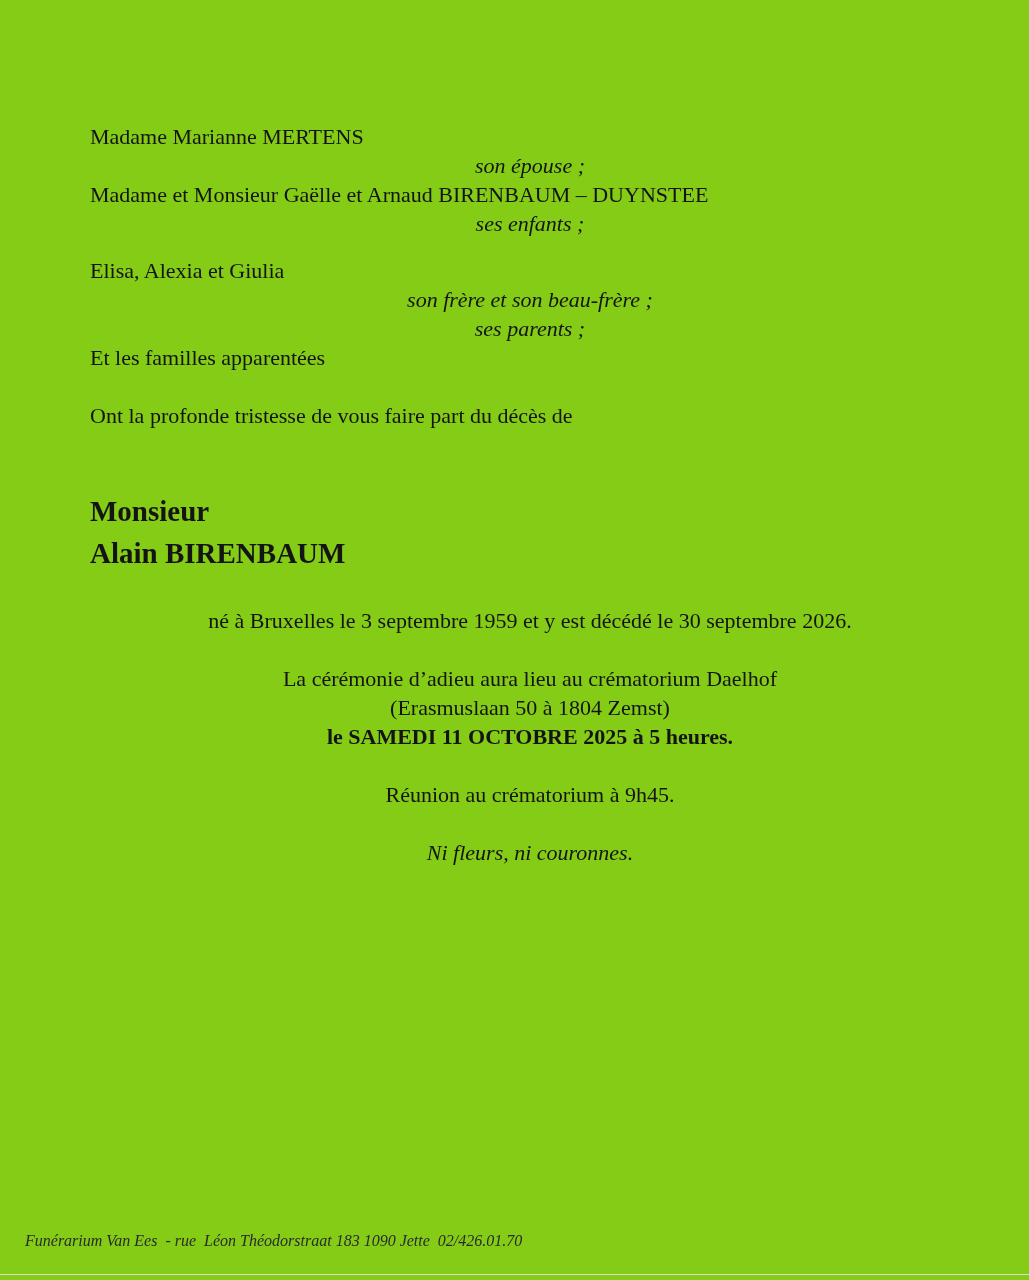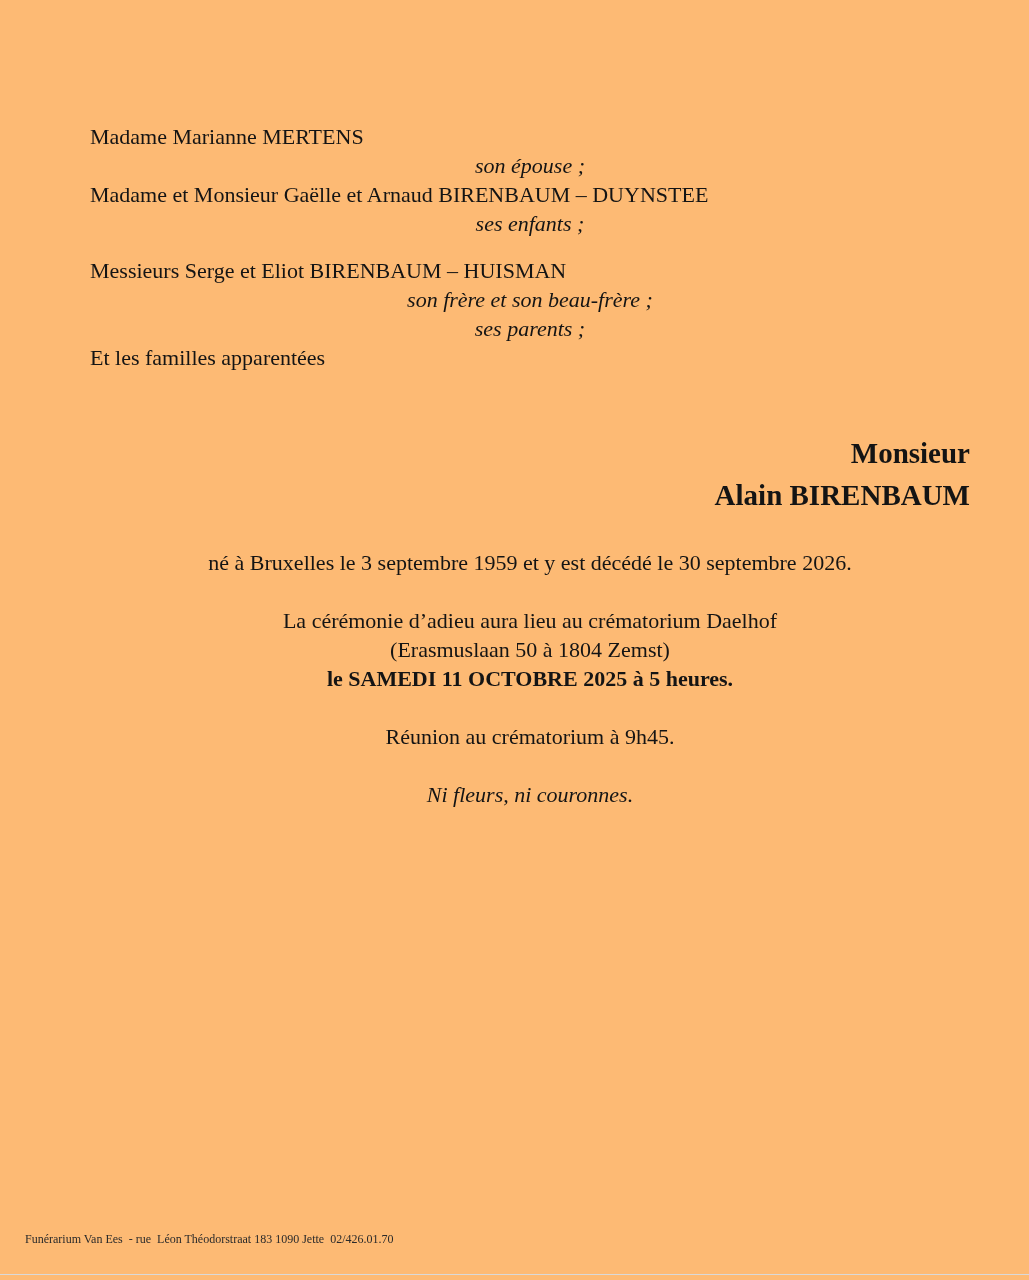--- a/index.html
+++ b/index.html
@@ -1,21 +1,21 @@
 <!DOCTYPE html>
 <html><head>
 <meta charset="utf-8">
 <style>
   html, body { margin: 0; padding: 0; background: #e8e8e8; }
   .page {
     position: relative;
     width: 1029px;
     height: 1280px;
     margin: 0 auto;
-    background: #fdba74;
+    background: #84cc16;
     font-family: "Liberation Serif", "DejaVu Serif", serif;
     color: #141414;
     overflow: hidden;
   }
   .content {
     position: absolute;
     left: 90px;
     right: 59px;
     top: 122px;
   }
@@ -28,31 +28,32 @@
     text-align: center;
     font-style: italic;
   }
   .gap-sm  { margin-top: 18px; }
   .gap-line { margin-top: 29px; }
   .center { text-align: center; }
   .title-line {
     font-size: 29px;
     line-height: 42px;
     font-weight: bold;
-    text-align: right;
+    text-align: left;
   }
   .title-block { margin-top: 60px; }
   .dates-line { margin-top: 32px; }
   .bold { font-weight: bold; }
   .italic { font-style: italic; }
   .footer {
     position: absolute;
     left: 25px;
     top: 1232px;
-    font-size: 12px;
+    font-size: 16px;
+    font-style: italic;
     color: #2a2a2a;
     white-space: pre-wrap;
   }
   .scan-edge-line {
     position: absolute;
     left: 0;
     right: 0;
     top: 1274px;
     height: 1px;
     background: #d9d9d9;
@@ -63,28 +64,29 @@
 
 <div class="page">
   <div class="content">
 
     <div class="line">Madame Marianne MERTENS</div>
     <div class="line relation">son épouse ;</div>
 
     <div class="line">Madame et Monsieur Gaëlle et Arnaud BIRENBAUM – DUYNSTEE</div>
     <div class="line relation">ses enfants ;</div>
 
+    <div class="line gap-sm">Elisa, Alexia et Giulia</div>
 
-    <div class="line gap-sm">Messieurs Serge et Eliot BIRENBAUM – HUISMAN</div>
     <div class="line relation">son frère et son beau-frère ;</div>
 
     <div class="line relation">ses parents ;</div>
 
     <div class="line">Et les familles apparentées</div>
 
+    <div class="line gap-line">Ont la profonde tristesse de vous faire part du décès de</div>
 
     <div class="title-block">
       <div class="title-line">Monsieur</div>
       <div class="title-line">Alain BIRENBAUM</div>
     </div>
 
     <div class="line center dates-line">né à Bruxelles le 3 septembre 1959 et y est décédé le 30 septembre 2026.</div>
 
     <div class="line center gap-line">La cérémonie d’adieu aura lieu au crématorium Daelhof</div>
     <div class="line center">(Erasmuslaan 50 à 1804 Zemst)</div>

